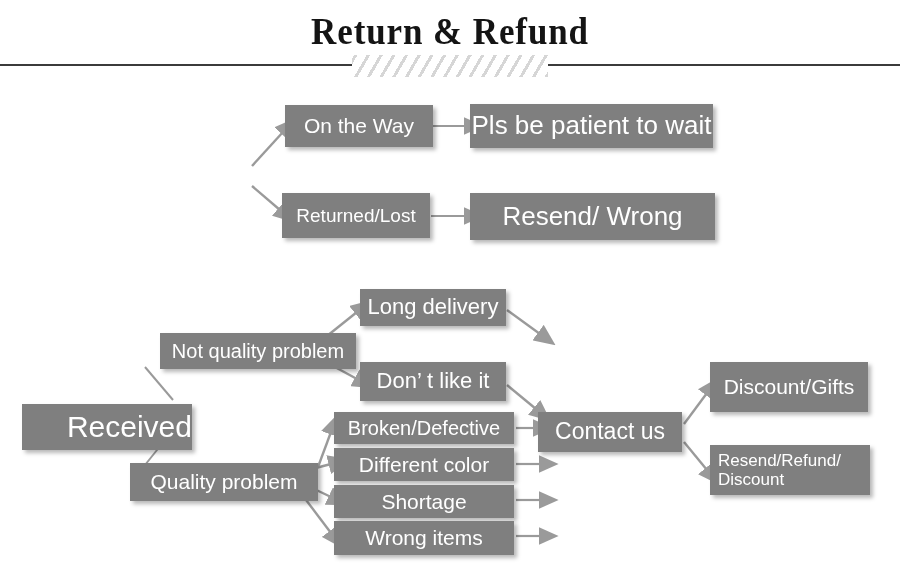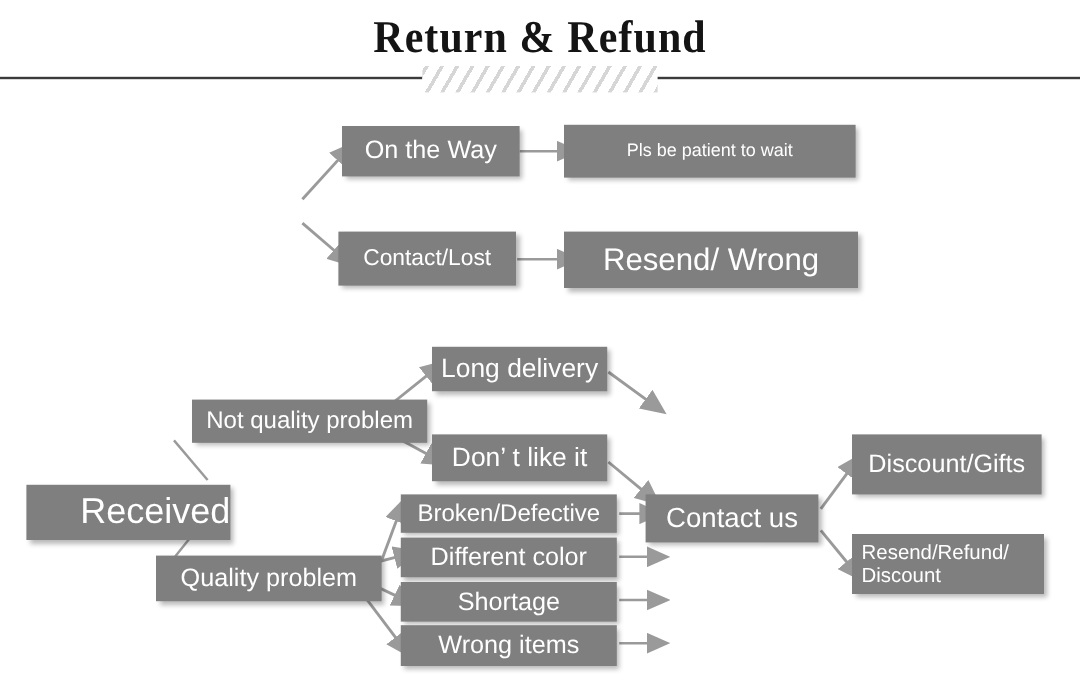--- a/index.html
+++ b/index.html
@@ -131,26 +131,26 @@
 
     <path d="M684,424 L707,393" stroke="#9a9a9a" stroke-width="2.4" fill="none" marker-end="url(#ah)"></path>
     <path d="M684,442 L707,470" stroke="#9a9a9a" stroke-width="2.4" fill="none" marker-end="url(#ah)"></path>
   </svg>
 
 
   <div class="box" style="left:285px; top:105px; width:148px; height:42px; font-size:21px;">
     <span class="txt">On the Way</span>
   </div>
 
-  <div class="box" style="left:470px; top:104px; width:243px; height:44px; font-size:15px;text-align:center;">
+  <div class="box" style="left:470px; top:104px; width:243px; height:44px; font-size:26px;text-align:center;">
     <span class="txt">Pls be patient to wait</span>
   </div>
 
   <div class="box" style="left:282px; top:193px; width:148px; height:45px; font-size:19px;">
-    <span class="txt">Contact/Lost</span>
+    <span class="txt">Returned/Lost</span>
   </div>
 
   <div class="box" style="left:470px; top:193px; width:245px; height:47px; font-size:26px;">
     <span class="txt">Resend/ Wrong</span>
   </div>
 
   <div class="box" style="left:22px; top:404px; width:170px; height:46px; font-size:30px;justify-content:flex-end;">
     <span class="txt">Received</span>
   </div>
 

